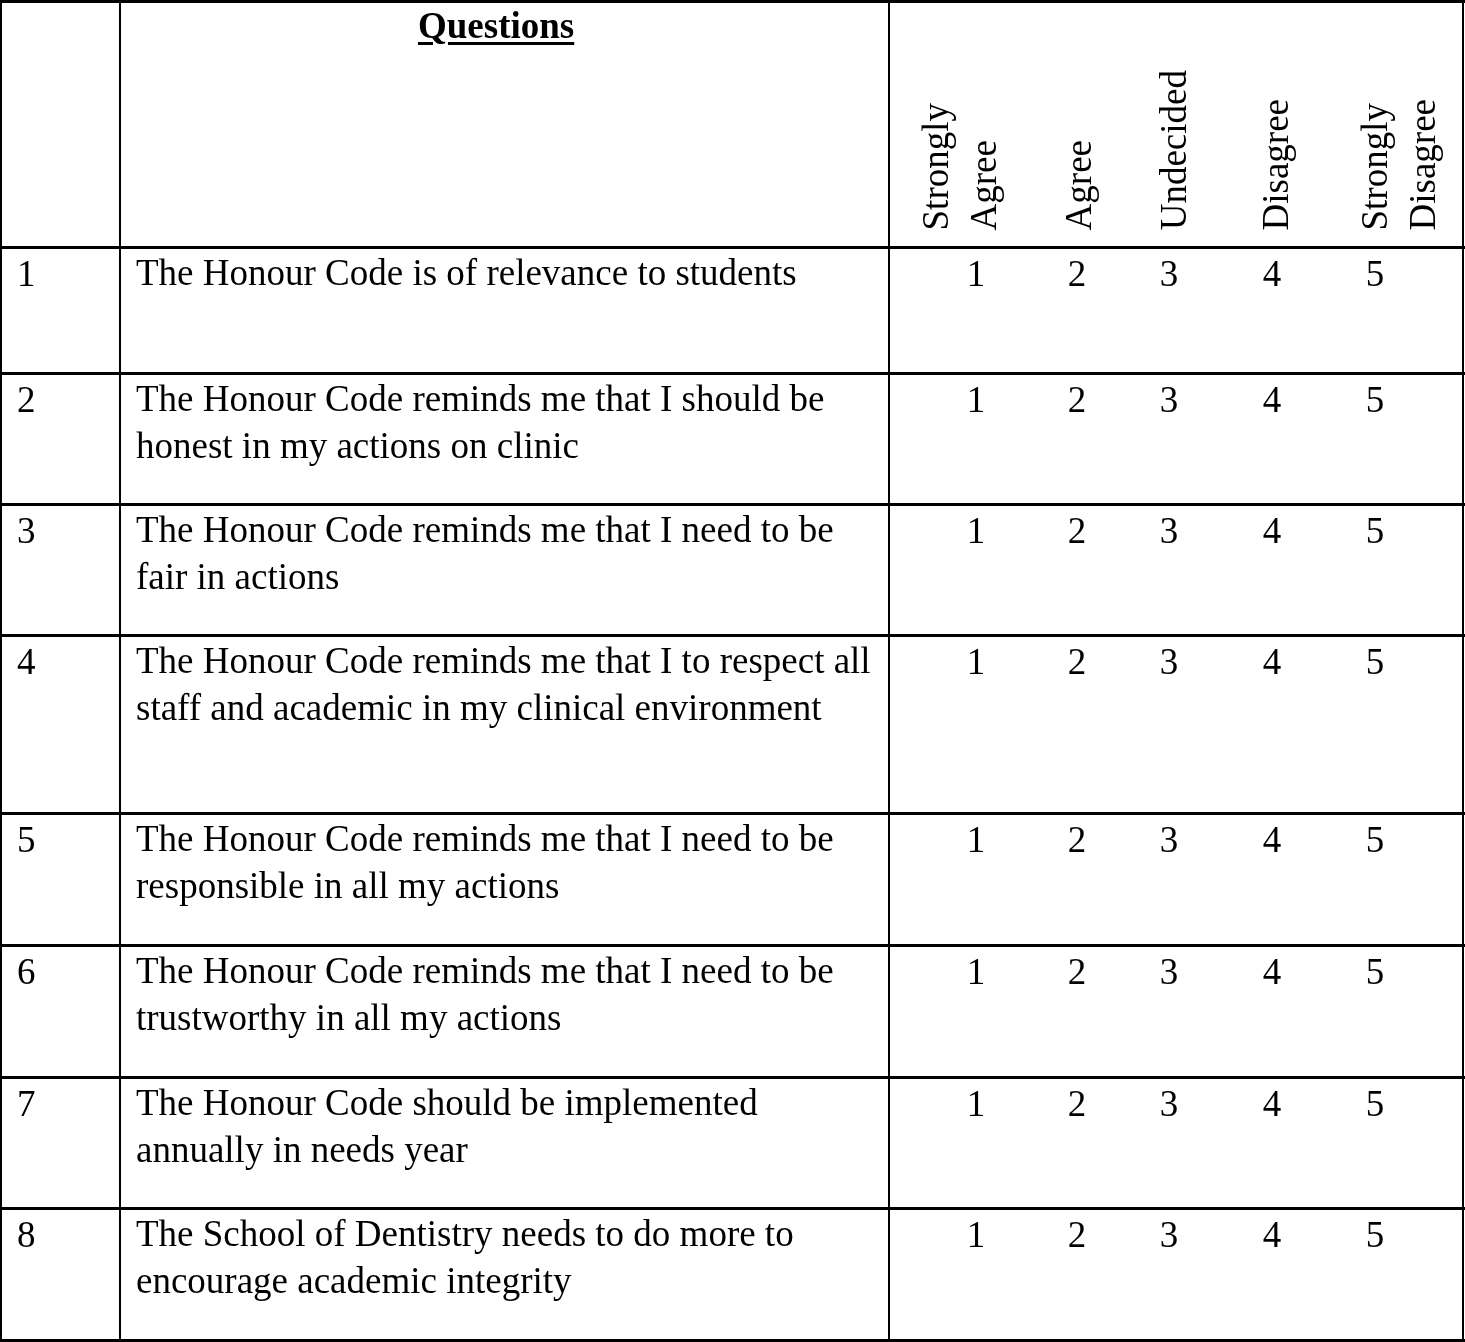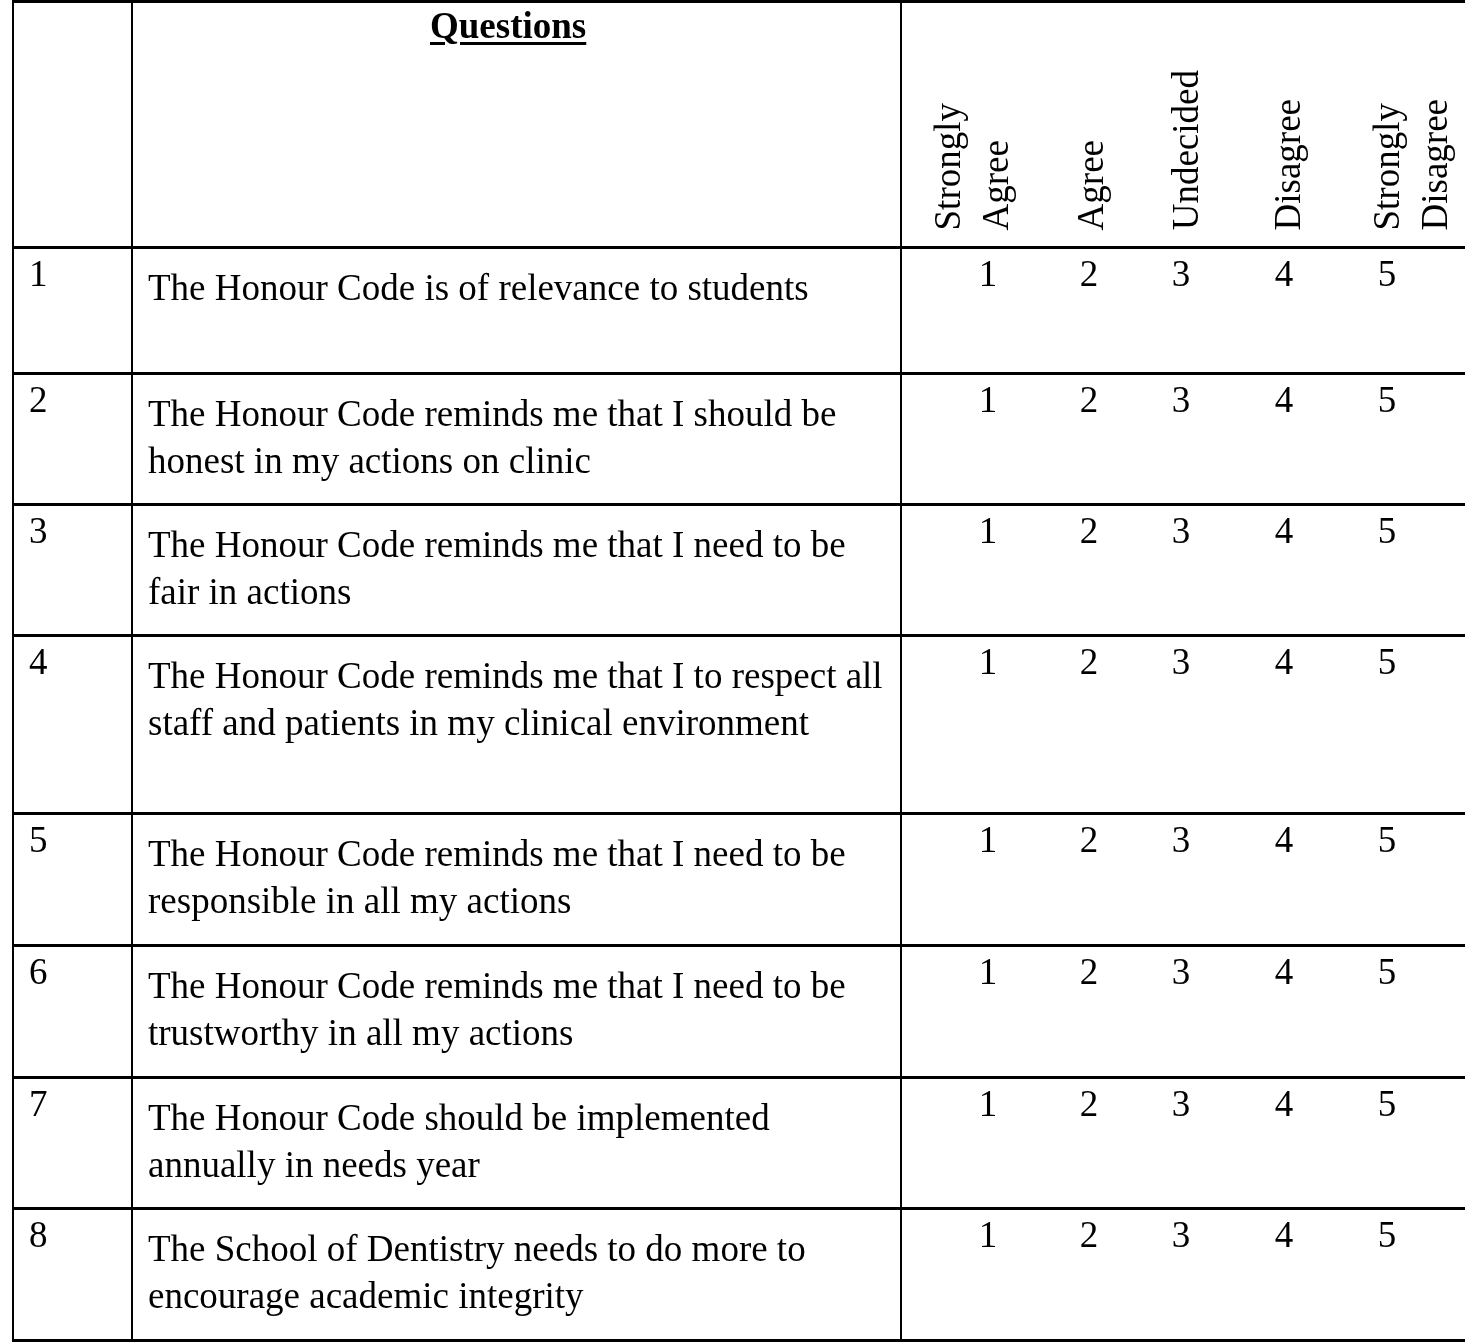--- a/index.html
+++ b/index.html
@@ -1,23 +1,23 @@
 <!DOCTYPE html>
 <html><head>
 <meta charset="utf-8">
 <style>
   html, body { margin: 0; padding: 0; background: #ffffff; }
   body { width: 1465px; height: 1342px; overflow: hidden; font-family: "Liberation Serif", serif; color: #000; }
-  .tbl { position: absolute; left: 12px; top: 0; width: 1268px; height: 1342px; }
+  .tbl { position: absolute; left: 0; top: 0; width: 1268px; height: 1342px; }
   .hline { position: absolute; left: 0; width: 1465px; height: 3px; background: #000; }
   .vline { position: absolute; top: 0; height: 1342px; width: 2px; background: #000; }
   .qtitle { position: absolute; left: 418px; top: 4px; font-size: 37px; font-weight: bold; text-decoration: underline; text-decoration-thickness: 3px; text-underline-offset: 4px; }
   .vhead { position: absolute; bottom: 1112px; font-size: 37px; line-height: 48px; writing-mode: vertical-rl; transform: rotate(180deg); white-space: pre-line; text-align: left; }
   .num { position: absolute; left: 17px; font-size: 37px; }
-  .qtext { position: absolute; left: 136px; width: 740px; font-size: 37px; line-height: 47px; margin-top: 15px; }
+  .qtext { position: absolute; left: 136px; width: 740px; font-size: 37px; line-height: 47px; }
   .opt { position: absolute; font-size: 37px; width: 40px; text-align: center; }
 </style>
 </head>
 <body>
 
 <div class="tbl">
 
   <div class="hline" style="top:0;"></div>
   <div class="hline" style="top:246px;"></div>
   <div class="hline" style="top:372px;"></div>
@@ -67,21 +67,21 @@
     <div class="qtext" style="top:506px;">The Honour Code reminds me that I need to be fair in actions</div>
     <div class="opt" style="left:956px;top:509px;">1</div>
     <div class="opt" style="left:1057px;top:509px;">2</div>
     <div class="opt" style="left:1149px;top:509px;">3</div>
     <div class="opt" style="left:1252px;top:509px;">4</div>
     <div class="opt" style="left:1355px;top:509px;">5</div>
   </div>
 
   <div>
     <div class="num" style="top:640px;">4</div>
-    <div class="qtext" style="top:637px;">The Honour Code reminds me that I to respect all staff and patients in my clinical environment</div>
+    <div class="qtext" style="top:637px;">The Honour Code reminds me that I to respect all staff and academic in my clinical environment</div>
     <div class="opt" style="left:956px;top:640px;">1</div>
     <div class="opt" style="left:1057px;top:640px;">2</div>
     <div class="opt" style="left:1149px;top:640px;">3</div>
     <div class="opt" style="left:1252px;top:640px;">4</div>
     <div class="opt" style="left:1355px;top:640px;">5</div>
   </div>
 
   <div>
     <div class="num" style="top:818px;">5</div>
     <div class="qtext" style="top:815px;">The Honour Code reminds me that I need to be responsible in all my actions</div>

